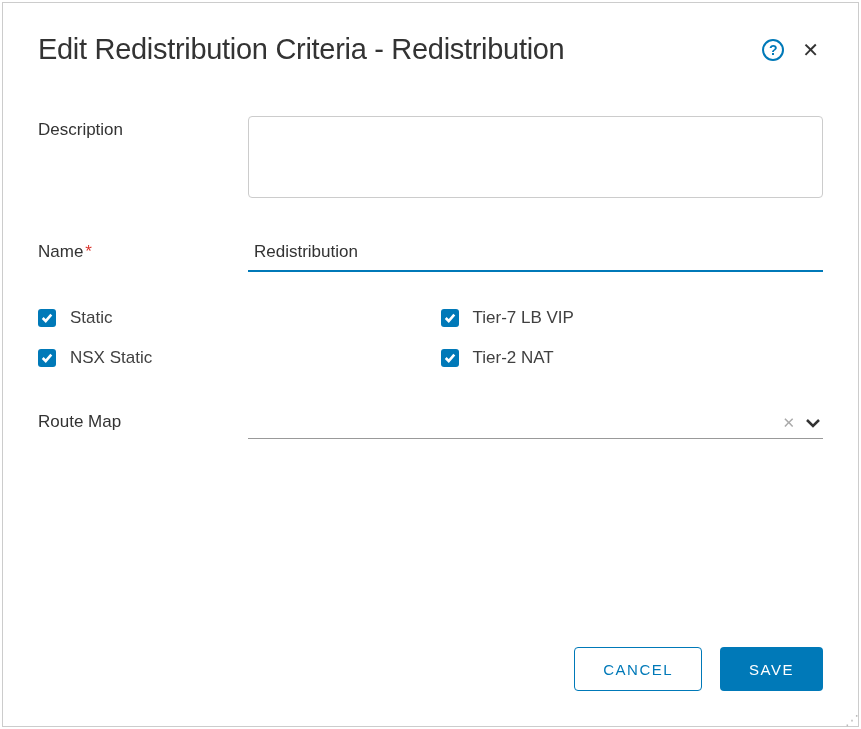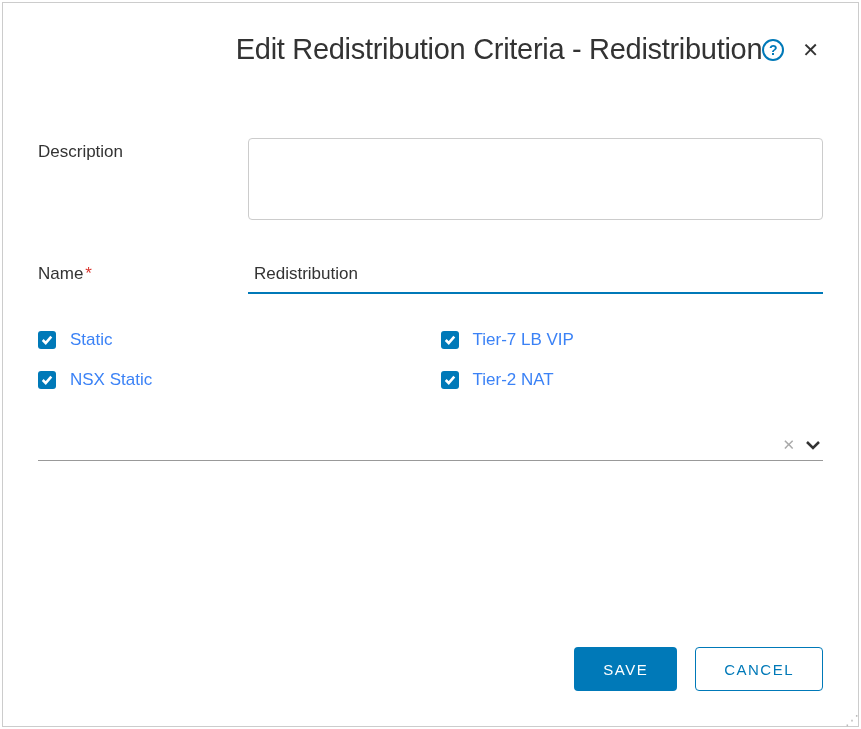--- a/index.html
+++ b/index.html
@@ -19,22 +19,22 @@
       width: 857px;
       height: 725px;
       margin: 2px;
       padding: 30px 35px;
       position: relative;
       background: #fff;
     }
     .dialog-header {
       display: flex;
       align-items: center;
-      justify-content: flex-end;
-      margin-bottom: 72px;
+      justify-content: space-between;
+      margin-bottom: 50px;
     }
     .dialog-title {
       font-size: 29px;
       font-weight: 400;
       color: #333;
       letter-spacing: -0.3px;
     }
     .header-icons {
       display: flex;
       align-items: center;
@@ -123,21 +123,21 @@
     }
     .checkbox svg {
       width: 12px;
       height: 12px;
       stroke: #fff;
       stroke-width: 3;
       fill: none;
     }
     .checkbox-label {
       font-size: 17px;
-      color: #3b82f6;
+      color: #404040;
     }
     .routemap-select {
       width: 100%;
       border: none;
       border-bottom: 1px solid #999;
       display: flex;
       align-items: center;
       justify-content: flex-end;
       padding: 6px 2px;
       gap: 10px;
@@ -266,33 +266,34 @@
               </svg>
           </div>
           <span class="checkbox-label">Tier-2 NAT</span>
         </div>
 
       </div>
     </div>
   </div>
 
   <div class="form-row" style="margin-top:40px">
+    <div class="form-label">Route Map</div>
     <div class="form-control-area">
       <div class="routemap-select">
         <span></span>
         <span class="clear-icon">✕</span>
         <span class="chevron-icon">
           <svg viewBox="0 0 16 10">
               <path d="M2 2 L8 8 L14 2"></path>
             </svg>
         </span>
       </div>
     </div>
   </div>
 
   <div class="dialog-footer">
+    <button class="btn btn-secondary">CANCEL</button>
     <button class="btn btn-primary">SAVE</button>
-    <button class="btn btn-secondary">CANCEL</button>
   </div>
 
 </div>
 
 <div class="resize-grip">⋰</div>
 
 </body></html>

